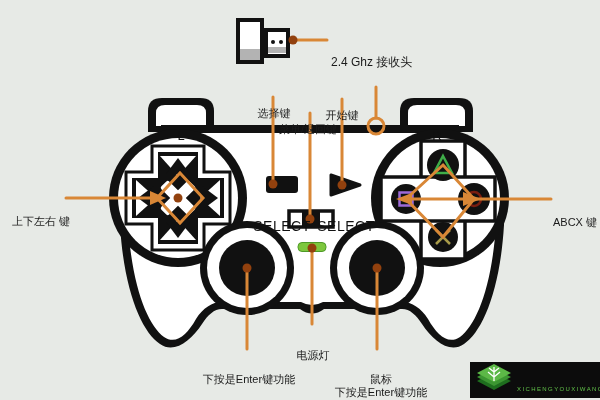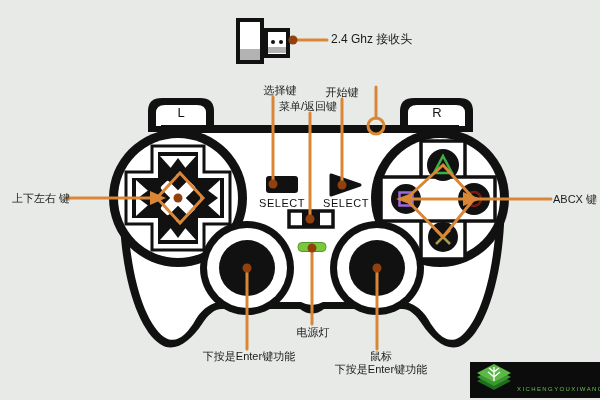--- a/index.html
+++ b/index.html
@@ -1,24 +1,24 @@
 <!DOCTYPE html>
 <html><head>
 <meta charset="utf-8">
 <style>
   html,body{margin:0;padding:0;}
   .stage{
     position:relative;width:600px;height:400px;background:#e7eae6;overflow:hidden;
     font-family:"Liberation Sans","DejaVu Sans",sans-serif;
   }
   .stage svg{position:absolute;left:0;top:0;}
-  .lbl{position:absolute;font-size:11px;color:#1b1b1b;white-space:nowrap;line-height:13px;}
+  .lbl{position:absolute;font-size:11px;color:#1b1b1b;white-space:nowrap;line-height:13px;margin-top:23px;}
   .ctr{transform:translateX(-50%);text-align:center;}
   .shoulder{font-size:13px;color:#111;}
-  .btntxt{font-size:11px;letter-spacing:.5px;color:#111;}
+  .btntxt{font-size:14px;letter-spacing:.5px;color:#111;}
   .wm-name{position:absolute;font-size:15px;font-weight:bold;color:#ffffff;letter-spacing:1px;white-space:nowrap;}
   .wm-sub{position:absolute;font-size:6px;color:#62c24a;letter-spacing:1.4px;white-space:nowrap;}
 </style>
 </head>
 <body>
 
 <div class="stage">
 
   <svg width="600" height="400" viewBox="0 0 600 400">
 
@@ -149,21 +149,21 @@
         <polygon points="477,377 494,368 511,377 494,386" fill="#3c9632"></polygon>
         <polygon points="477,373 494,364 511,373 494,382" fill="#5cb847"></polygon>
         <path d="M494,381 L494,367 M494,372 L489,368 M494,372 L499,368 M494,377 L488,372 M494,377 L500,372" stroke="#ffffff" stroke-width="1.3" fill="none"></path>
       </g>
     </g>
   </svg>
 
   <div class="lbl" style="left:331px;top:33px;font-size:12px;">2.4 Ghz 接收头</div>
 
 
-  <div class="lbl ctr" style="left:280px;top:84px;">选择键</div>
+  <div class="lbl ctr" style="left:274px;top:84px;">选择键</div>
   <div class="lbl ctr" style="left:308px;top:100px;">菜单/返回键</div>
   <div class="lbl ctr" style="left:342px;top:86px;">开始键</div>
 
   <div class="lbl" style="left:12px;top:192px;">上下左右 键</div>
   <div class="lbl" style="left:553px;top:193px;">ABCX 键</div>
 
   <div class="lbl ctr" style="left:313px;top:326px;">电源灯</div>
 
   <div class="lbl ctr" style="left:249px;top:350px;">
     <div>下按是Enter键功能</div>

